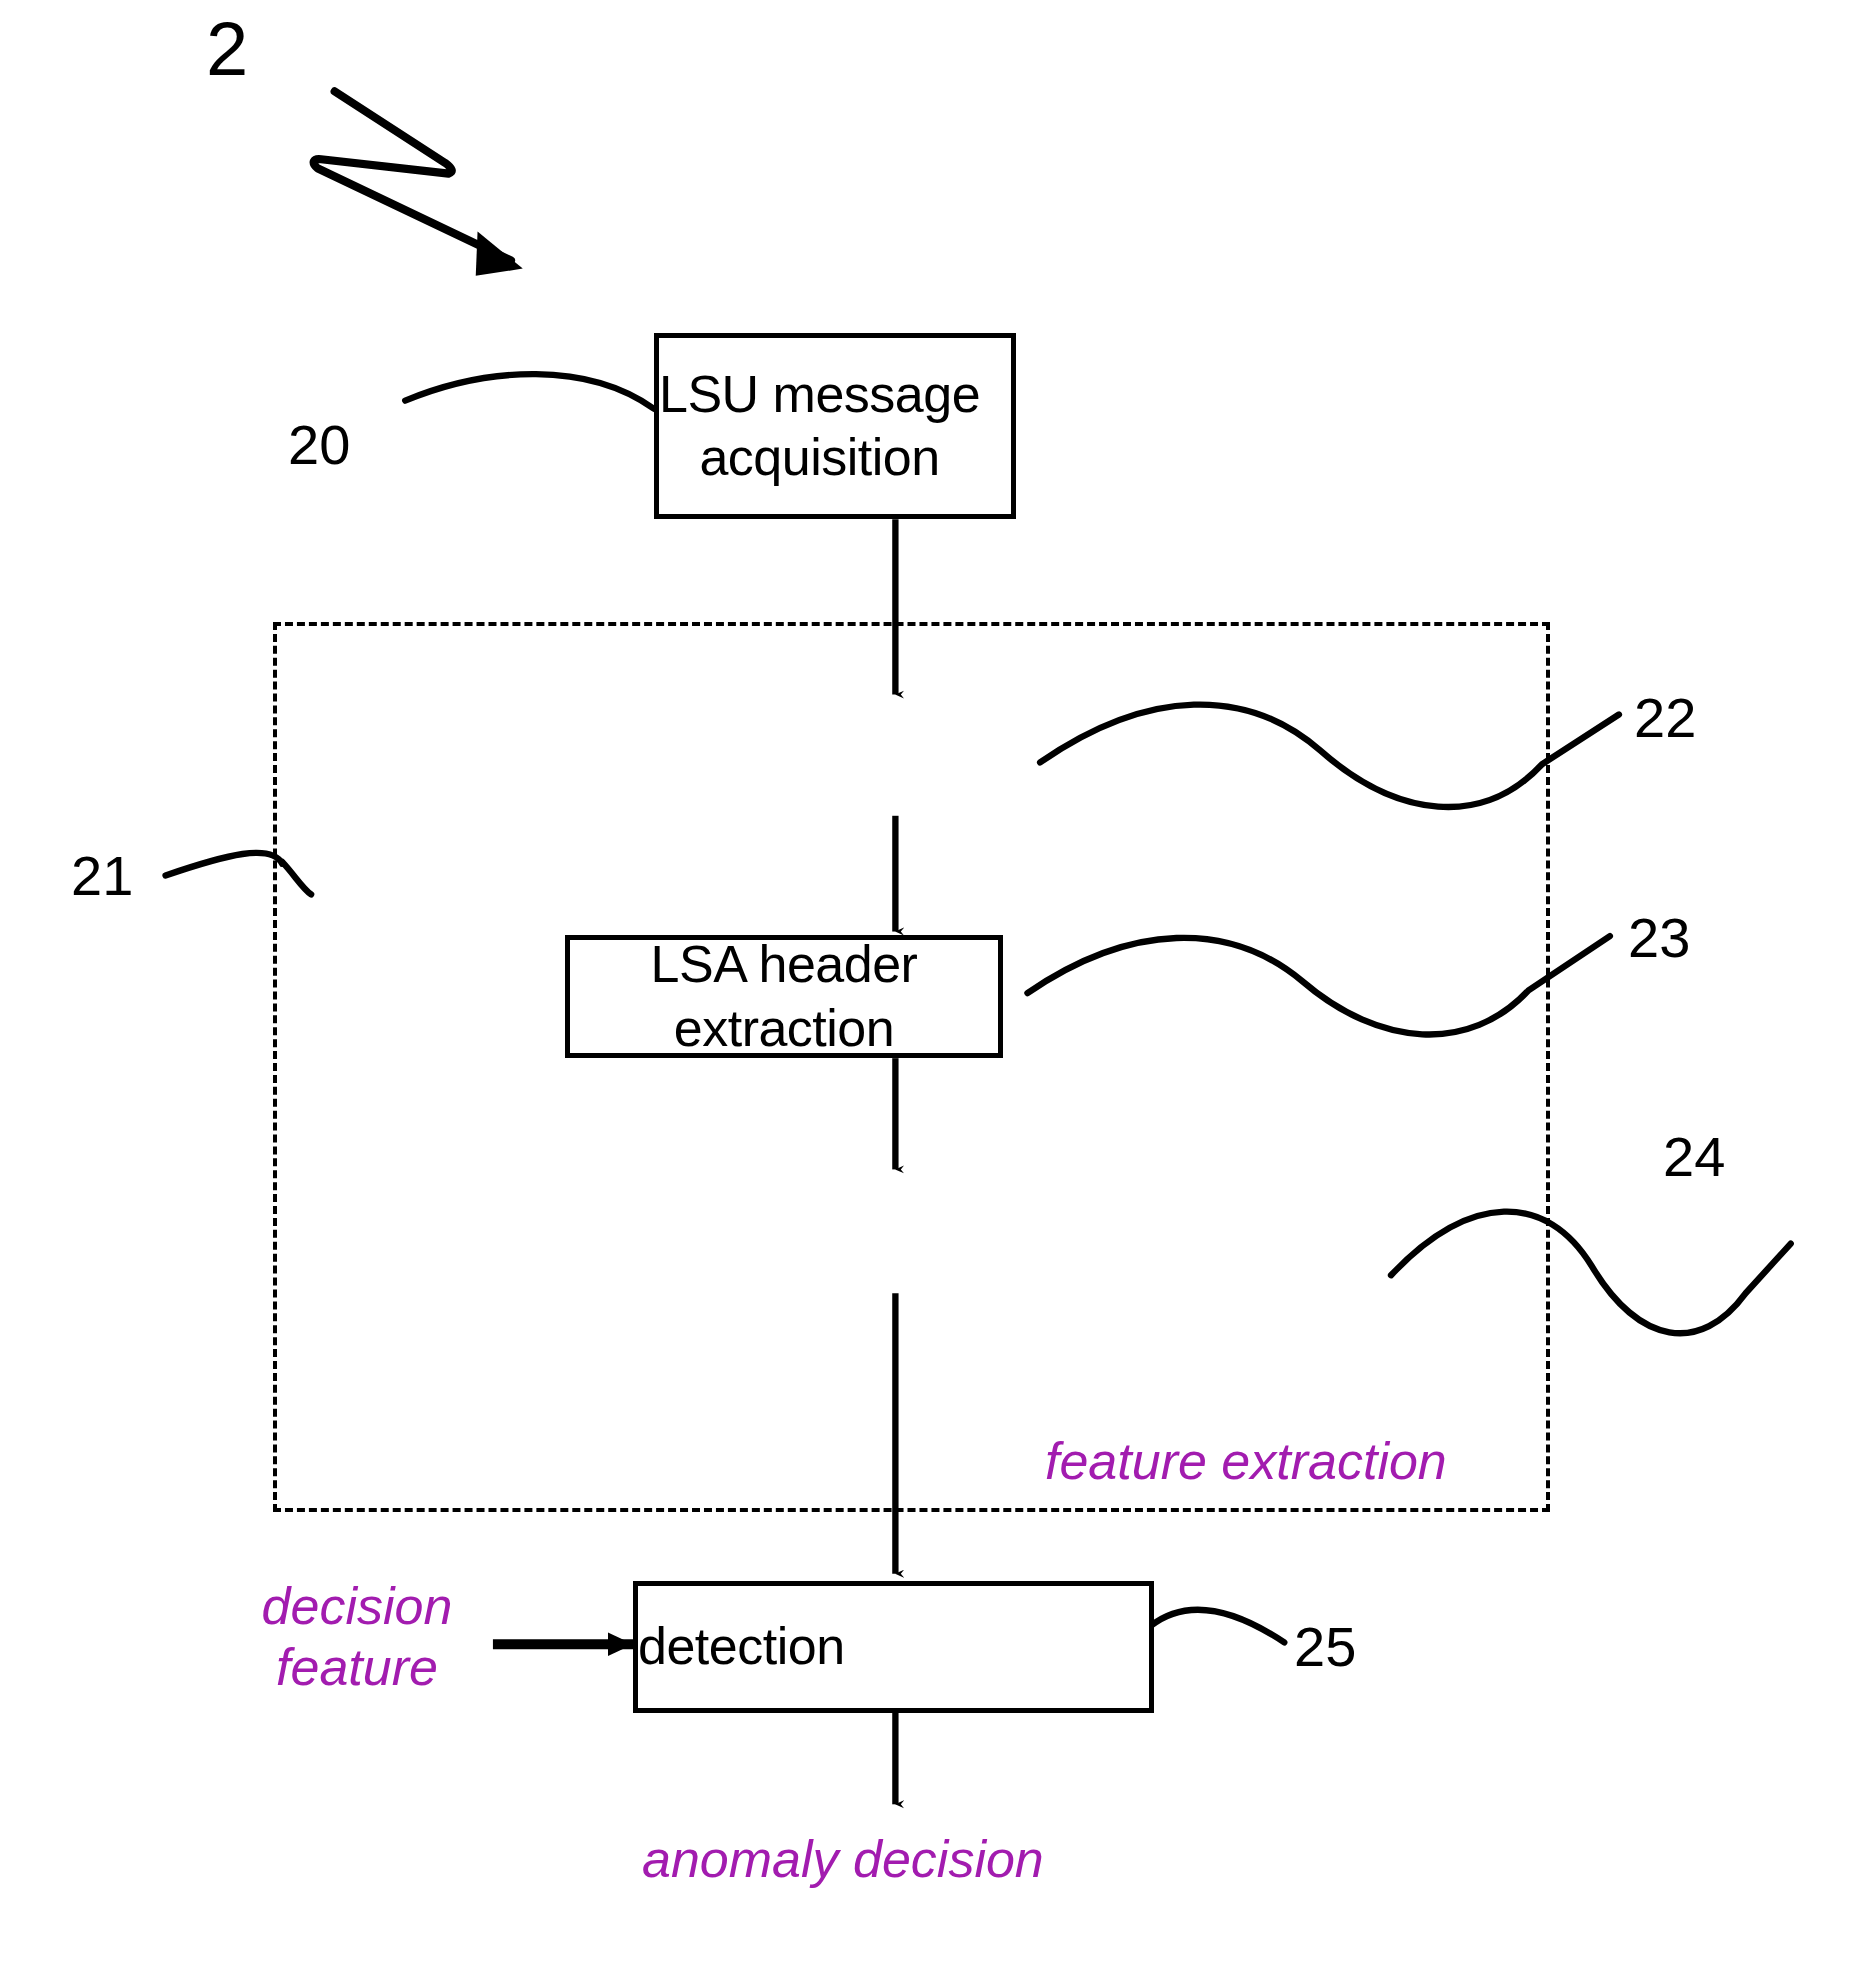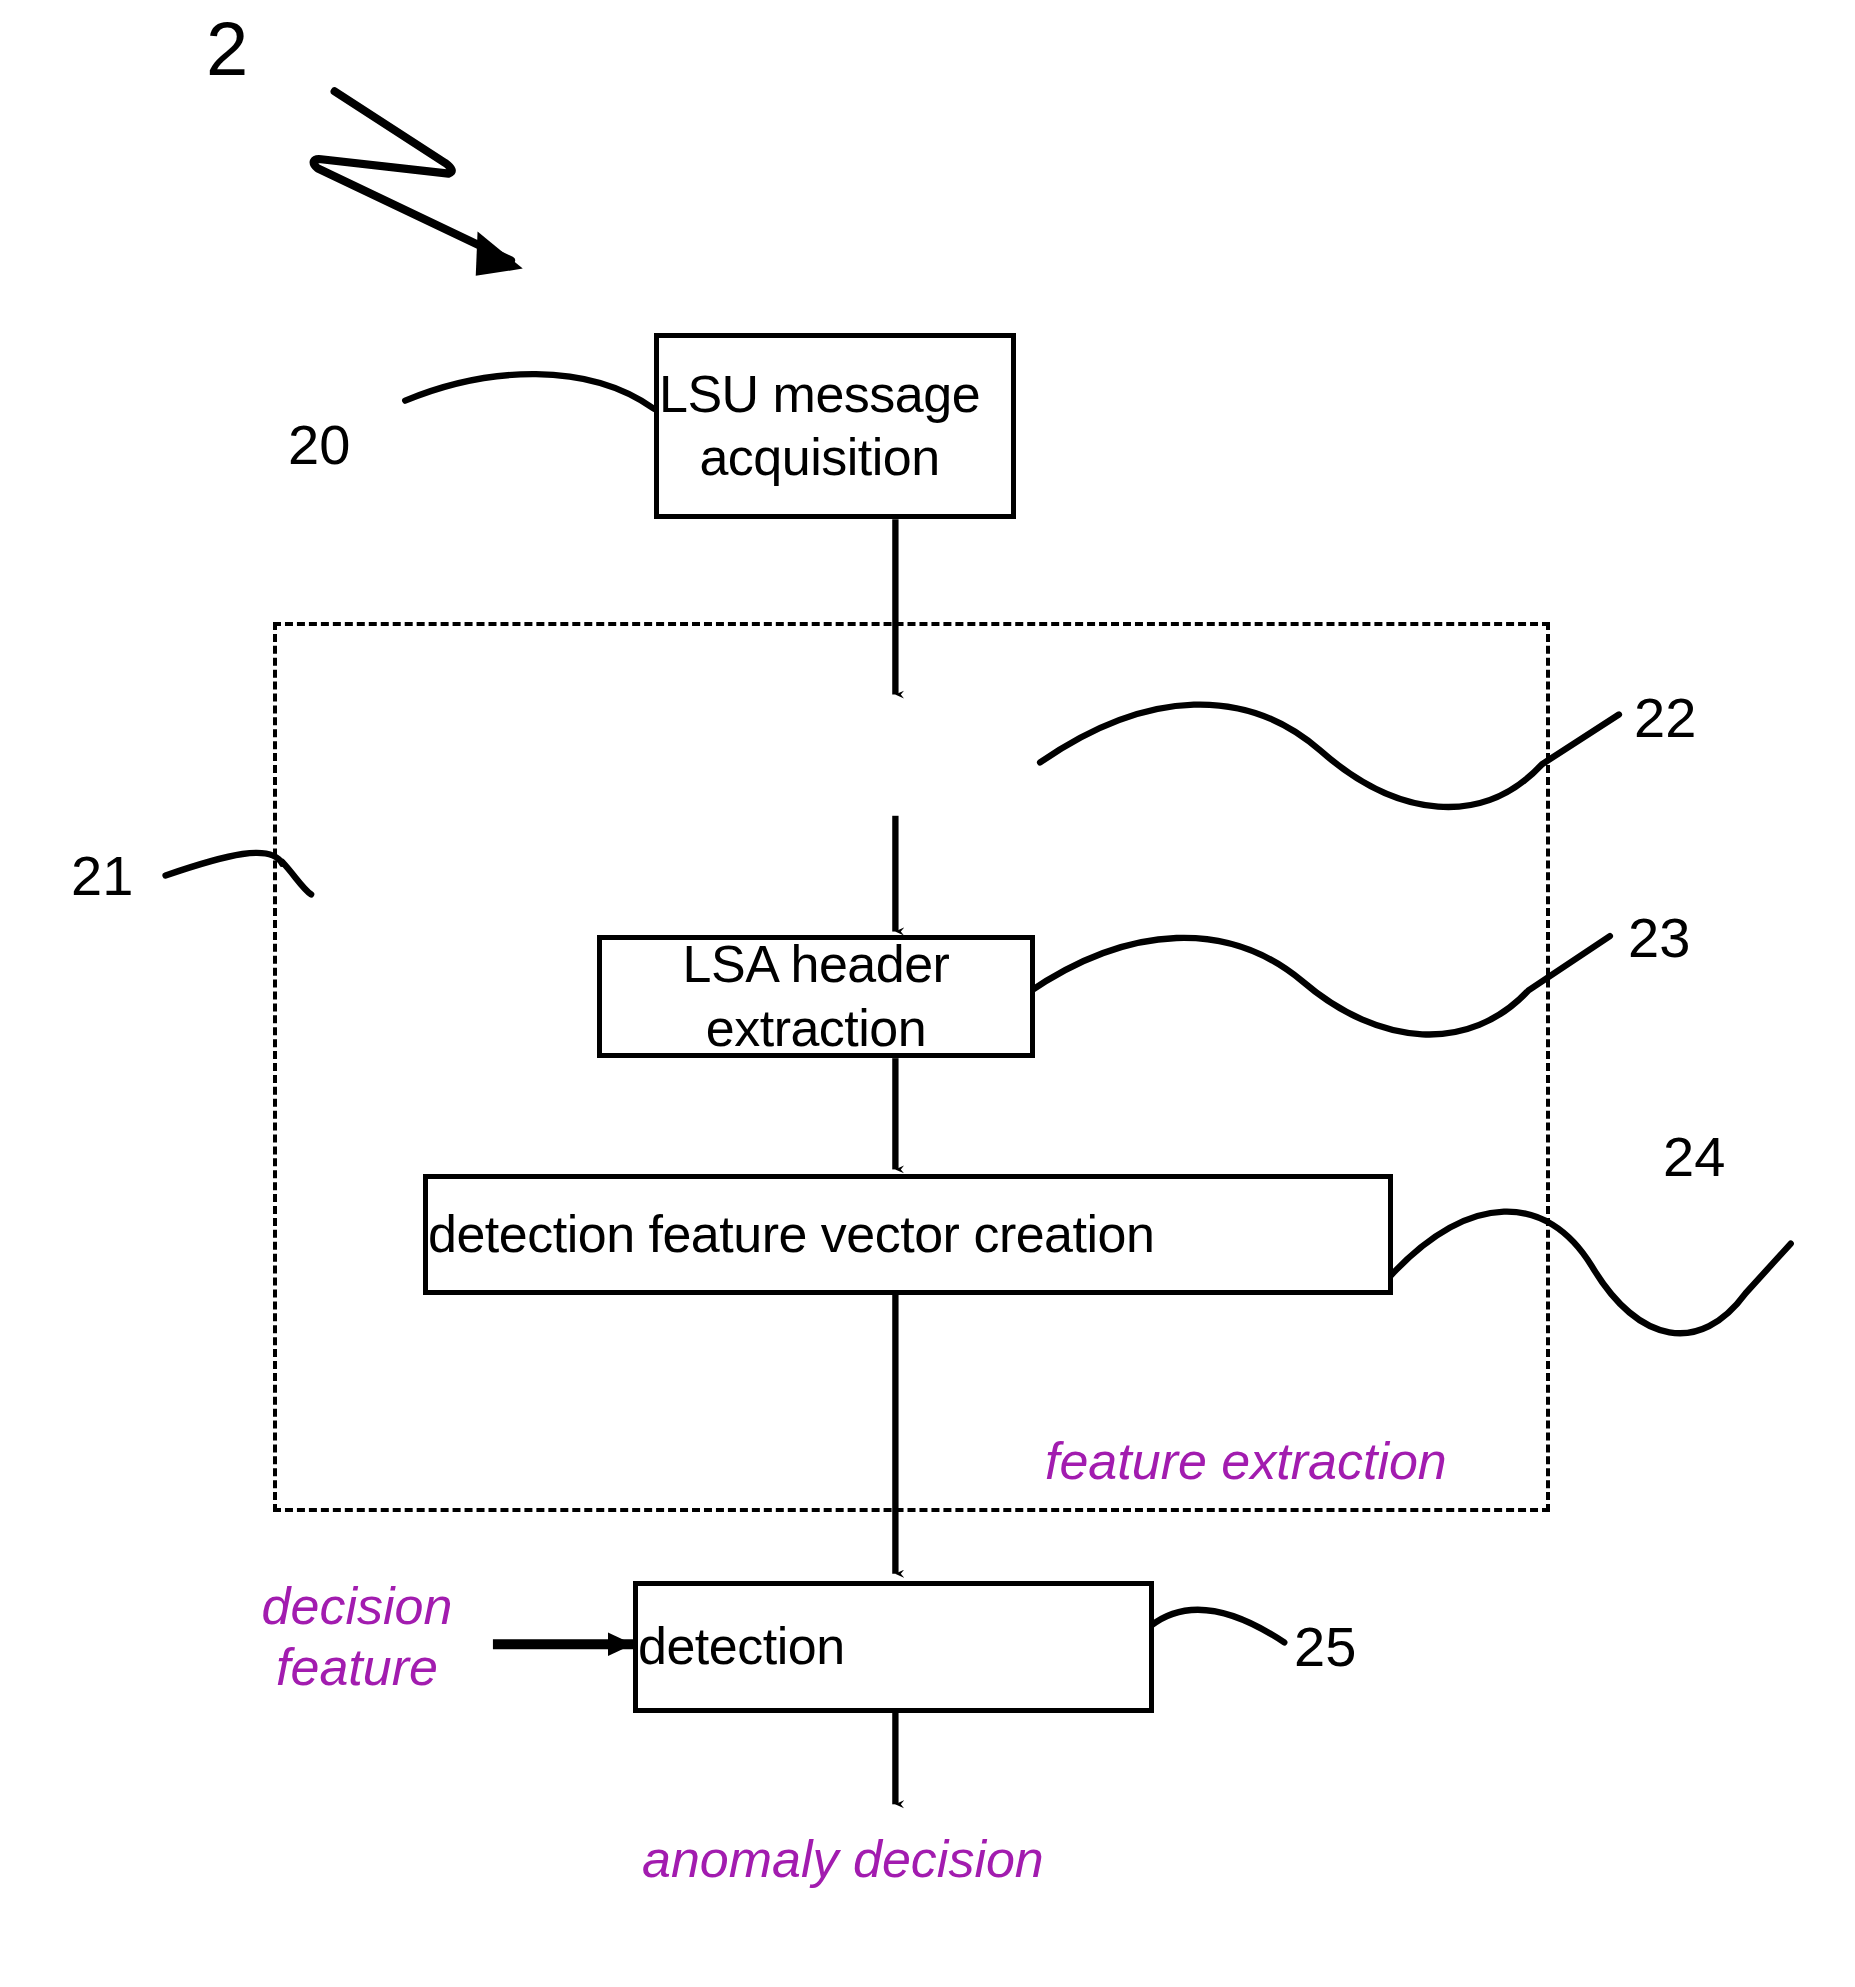--- a/index.html
+++ b/index.html
@@ -121,27 +121,24 @@
   <div class="group-dashed" style="left:273px; top:622px; width:1277px; height:890px;"></div>
 
   <div class="node" style="left:654px; top:333px; width:362px; height:186px; font-size:52px;">
     <div>
       <span>LSU message</span>
       <span>acquisition</span>
     </div>
   </div>
 
 
-  <div class="node" style="left:565px; top:935px; width:438px; height:123px;margin-left:32px;">
+  <div class="node" style="left:565px; top:935px; width:438px; height:123px;">
     <span>LSA header extraction</span>
   </div>
 
-  <div class="node" style="left:423px; top:1174px; width:970px; height:121px;">
-    <span>detection feature vector creation</span>
-  </div>
 
   <div class="node" style="left:633px; top:1581px; width:521px; height:132px;">
     <span>detection</span>
   </div>
 
   <div class="ref-num" style="left:206px; top:5.4px; font-size:76px;">2</div>
 
   <div class="ref-num" style="left:288px; top:412px;">20</div>
 
   <div class="ref-num" style="left:71px; top:843px;">21</div>

